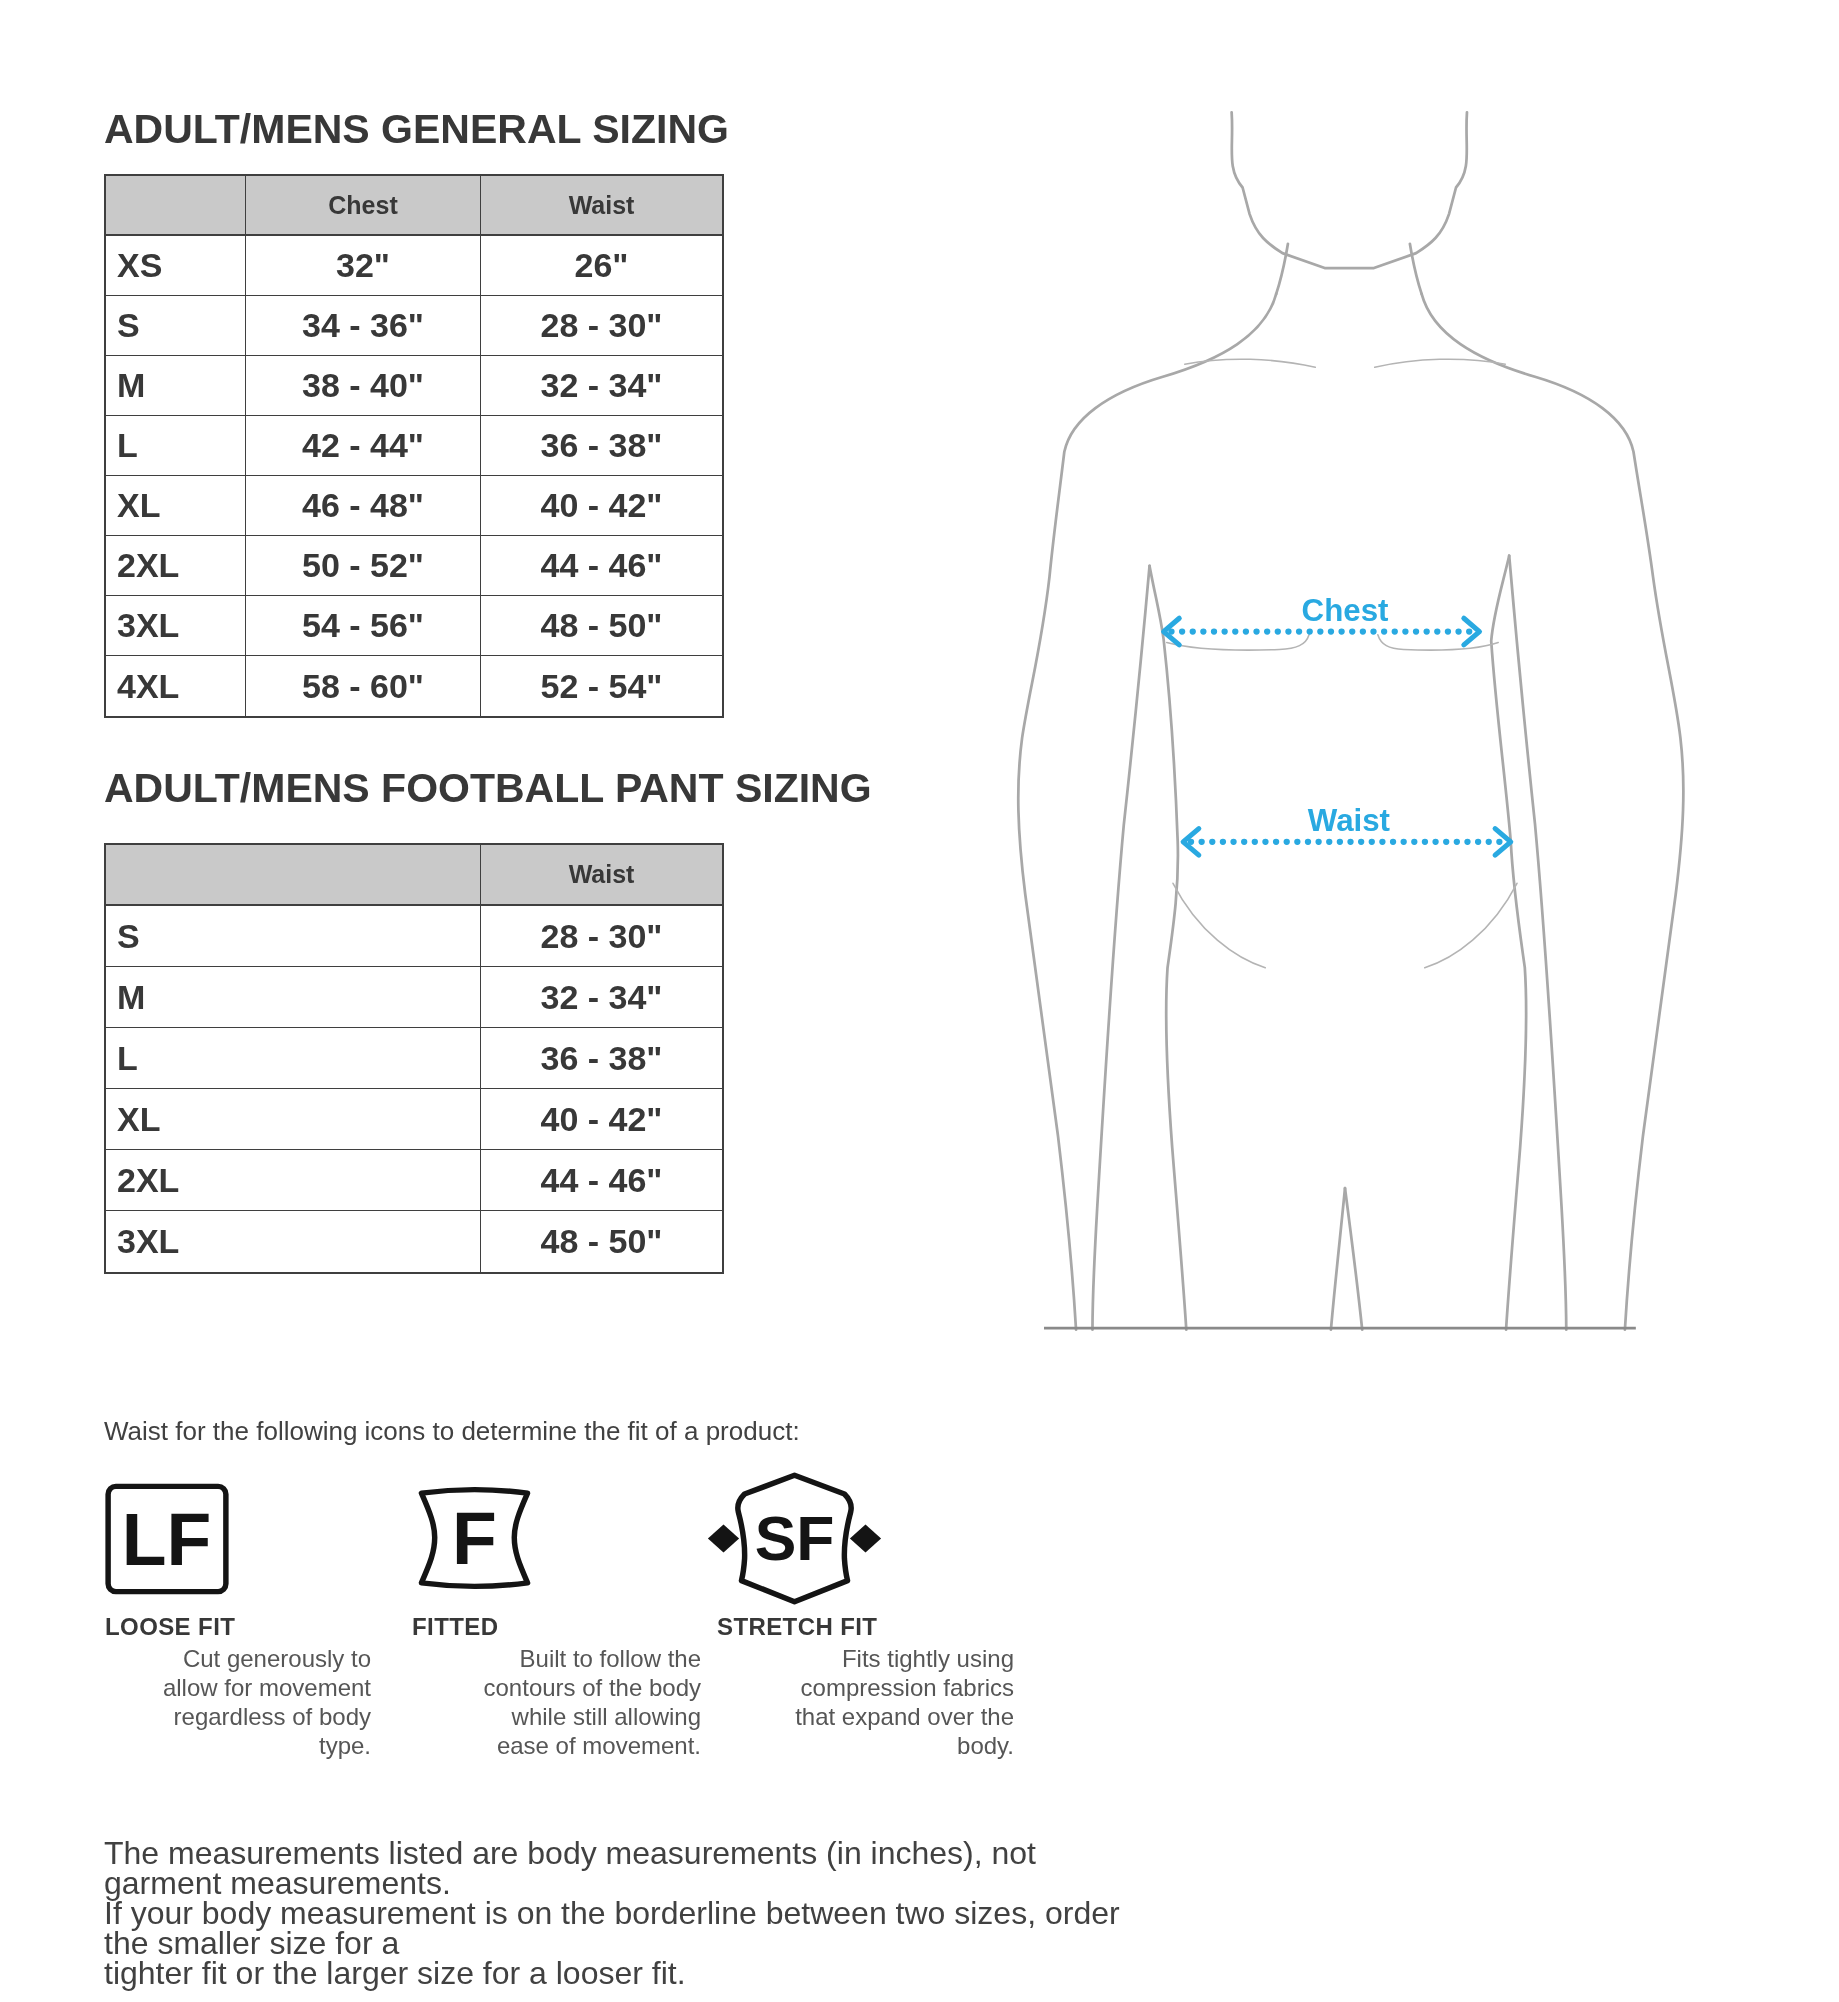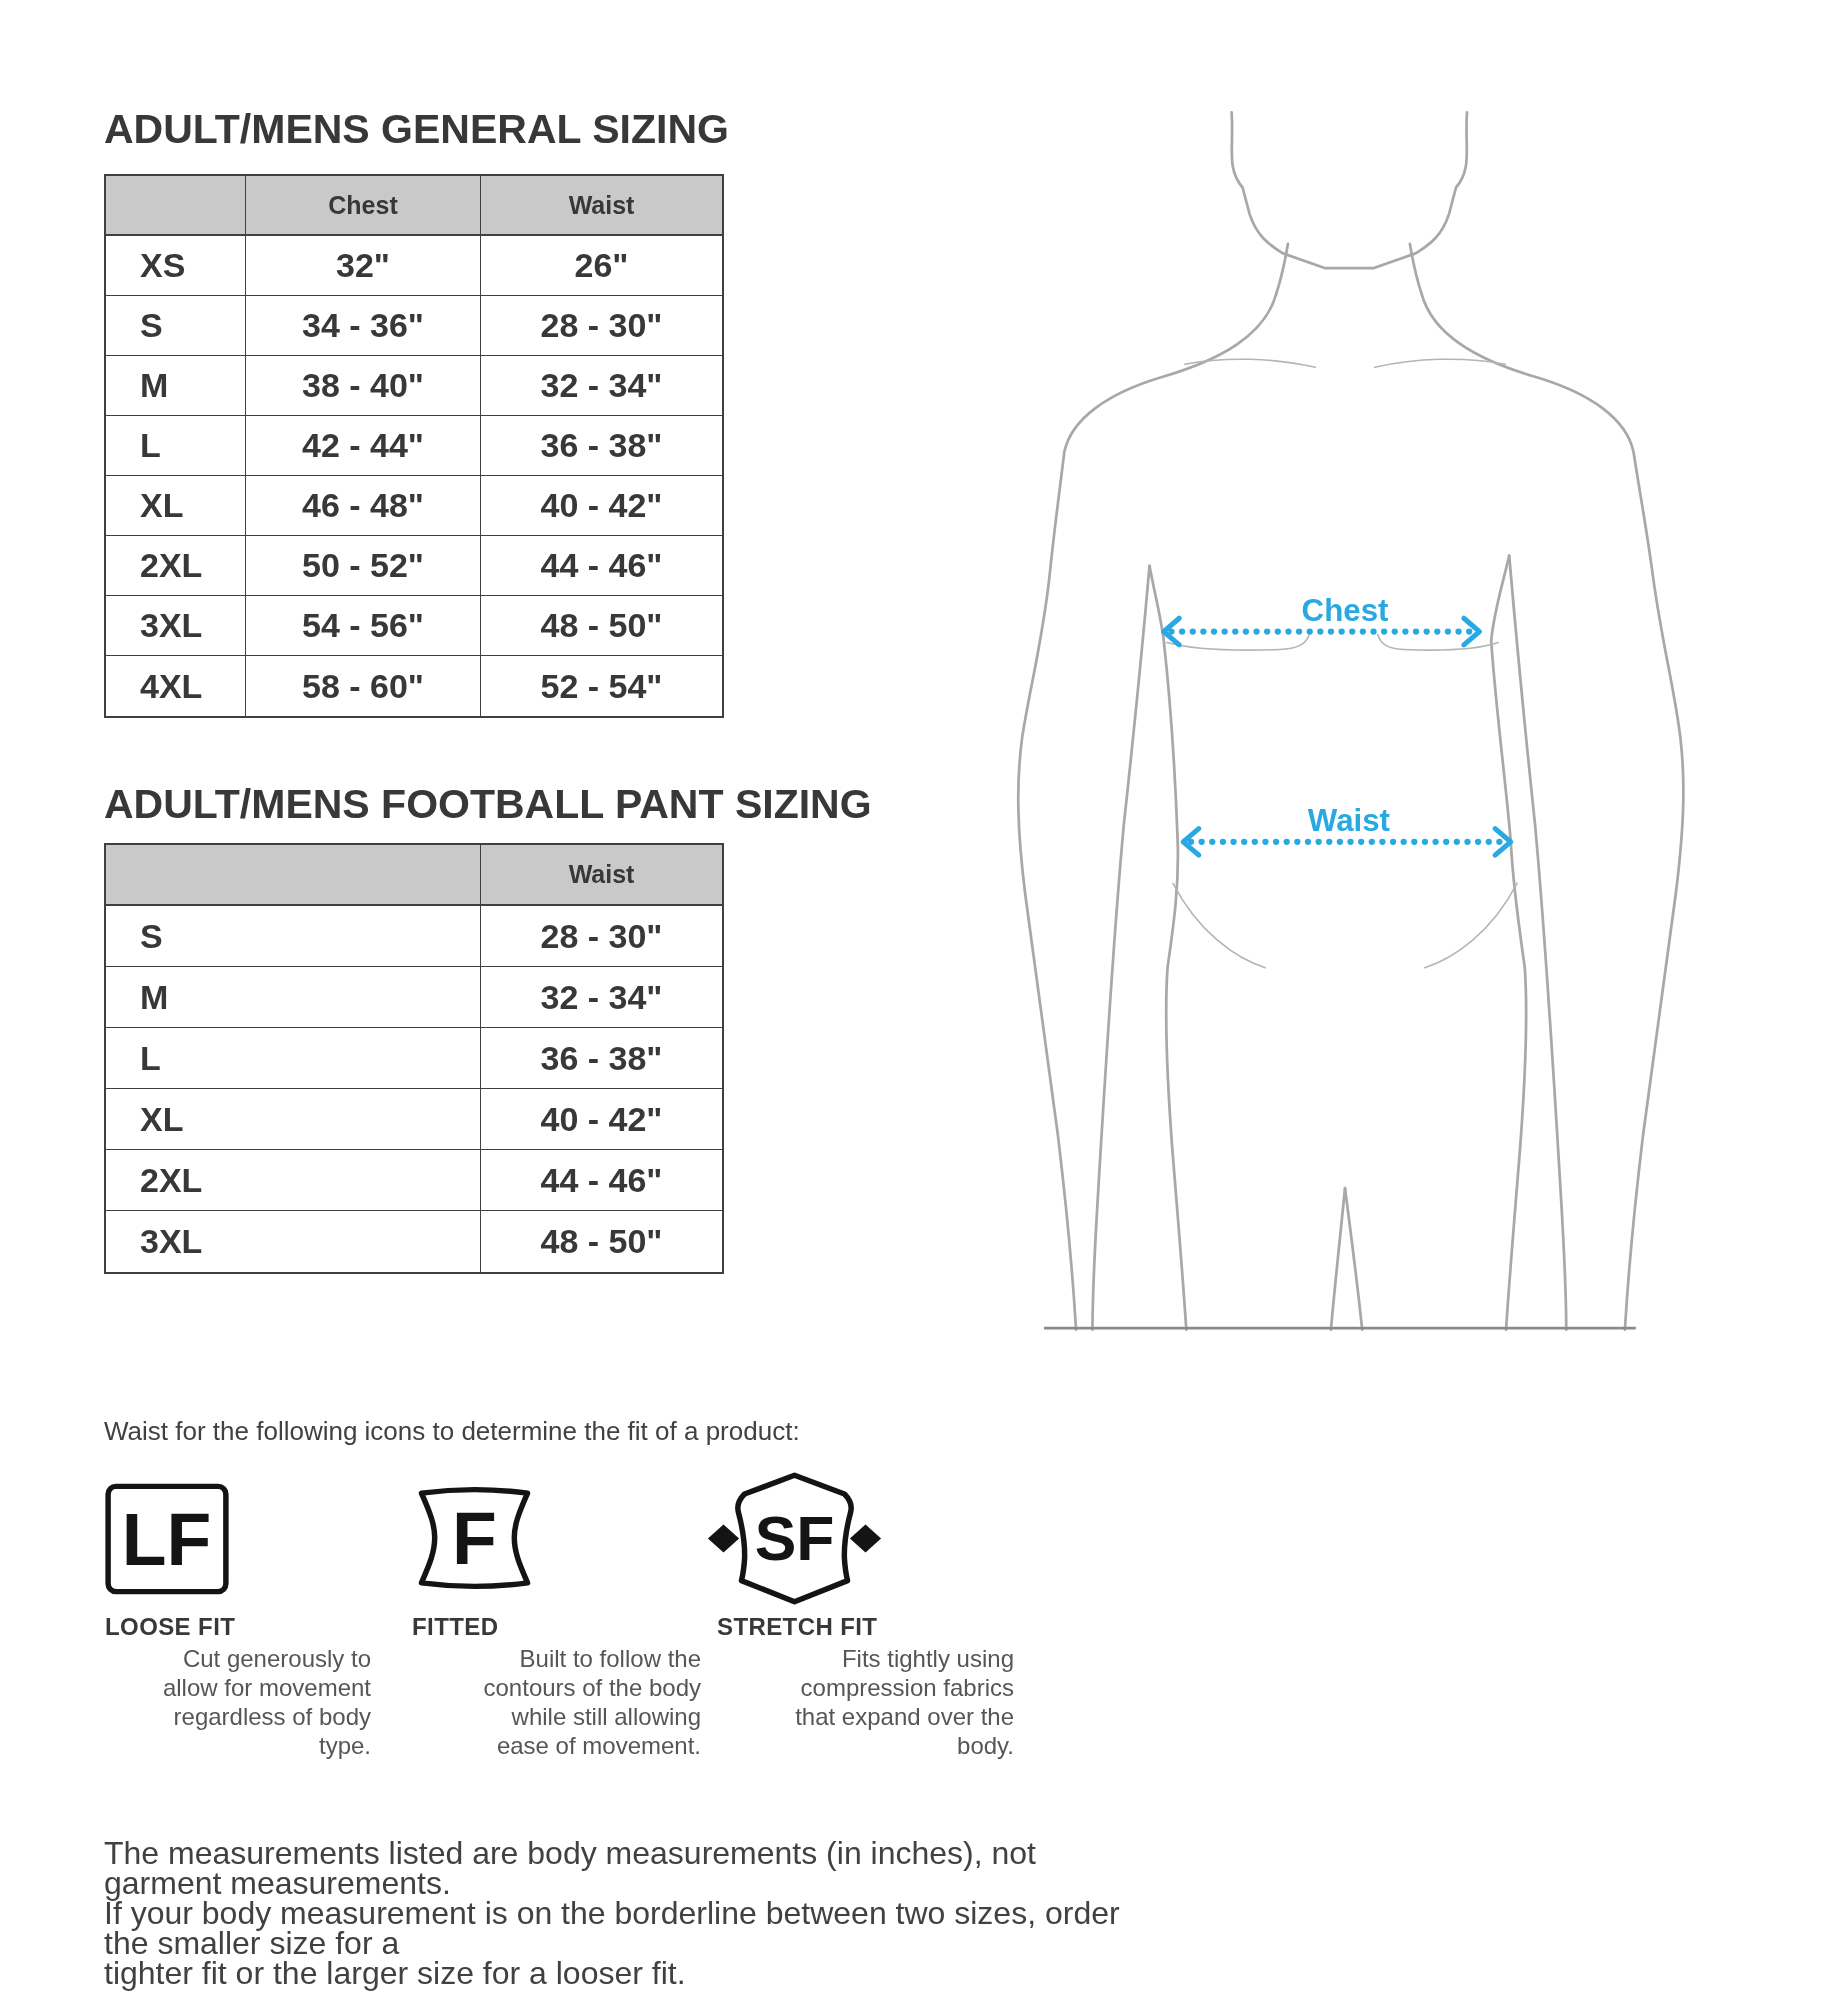--- a/index.html
+++ b/index.html
@@ -17,21 +17,21 @@
   .t-general{grid-template-columns:140px 235px 241px;grid-auto-rows:60px;width:616px;}
   .t-pant{grid-template-columns:375px 241px;grid-auto-rows:61px;width:616px;}
   .cell{
     border-right:1.6px solid #3f3f3f;border-bottom:1.6px solid #3f3f3f;
     display:flex;align-items:center;justify-content:center;background:#fff;
     font-weight:bold;color:#383838;
   }
   .cell.col-last{border-right:none;}
   .cell.row-last{border-bottom:none;}
   .cell.head{background:#c9c9c9;font-size:25px;border-bottom-width:2.3px;}
-  .cell.size{justify-content:flex-start;padding-left:34px;font-size:34px;}
+  .cell.size{justify-content:flex-start;padding-left:11px;font-size:34px;}
   .cell.val{font-size:34px;}
   
   .fit-intro{font-size:26px;color:#414141;}
   .fit-label{font-size:24px;font-weight:bold;color:#383838;letter-spacing:0.4px;}
   .fit-desc{font-size:24px;color:#565656;line-height:29px;white-space:pre-line;text-align:right;}
   .footer-note{font-size:32px;color:#414141;line-height:30px;white-space:pre-line;}
   svg text{font-family:"Liberation Sans","DejaVu Sans",sans-serif;}
   .arrow-label{font-size:40px;font-weight:bold;}
 </style>
 </head>
@@ -70,21 +70,21 @@
 
   <div class="cell size">3XL</div>
   <div class="cell val">54 - 56"</div>
   <div class="cell val col-last">48 - 50"</div>
 
   <div class="cell size row-last">4XL</div>
   <div class="cell val row-last">58 - 60"</div>
   <div class="cell val col-last row-last">52 - 54"</div>
 </div>
 
-<div class="abs section-title" style="left:104px;top:781px;">ADULT/MENS FOOTBALL PANT SIZING</div>
+<div class="abs section-title" style="left:104px;top:765px;">ADULT/MENS FOOTBALL PANT SIZING</div>
 
 <div class="abs sz-table t-pant" style="left:104px;top:843px;">
   <div class="cell head"></div>
   <div class="cell head col-last">Waist</div>
 
   <div class="cell size">S</div>
   <div class="cell val col-last">28 - 30"</div>
 
   <div class="cell size">M</div>
   <div class="cell val col-last">32 - 34"</div>

